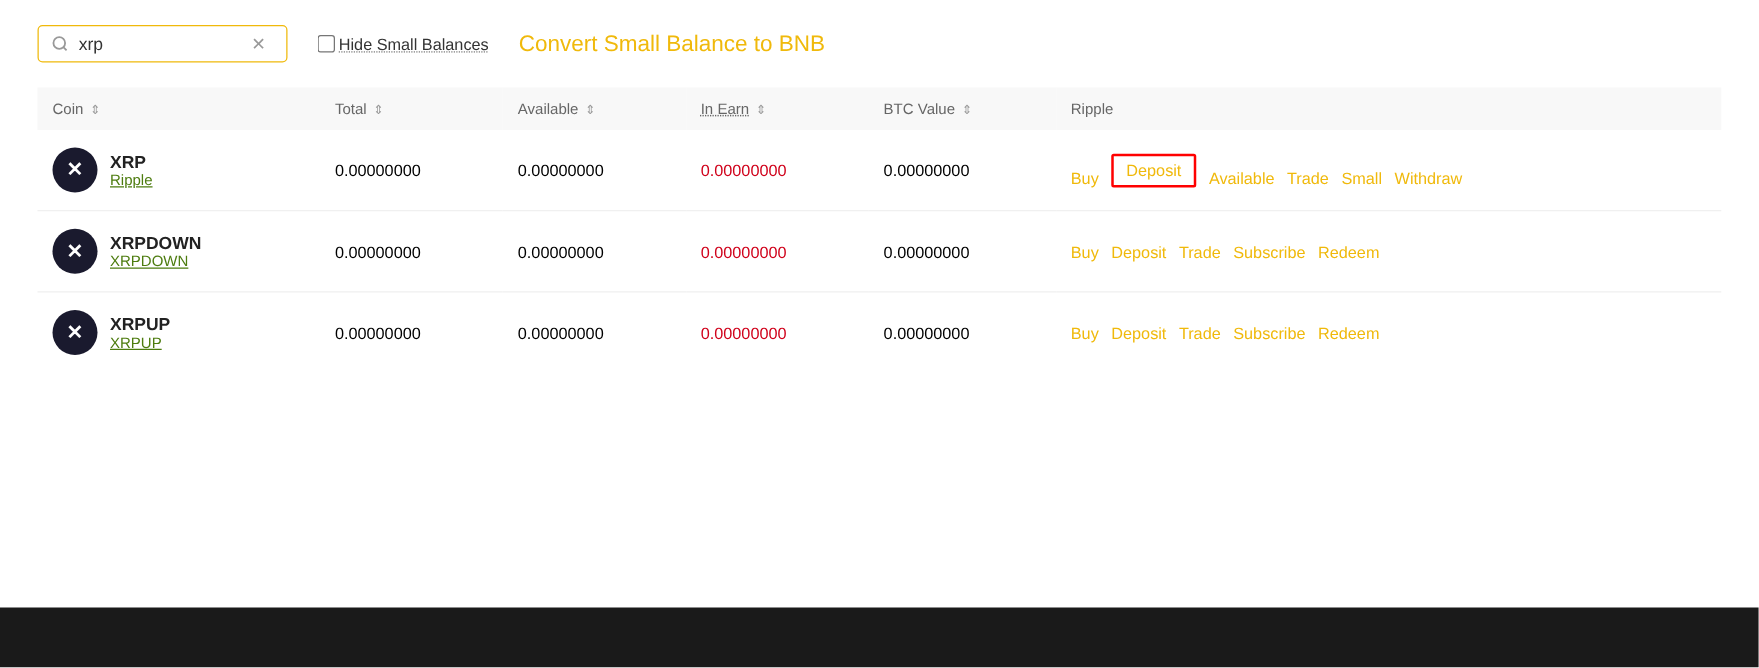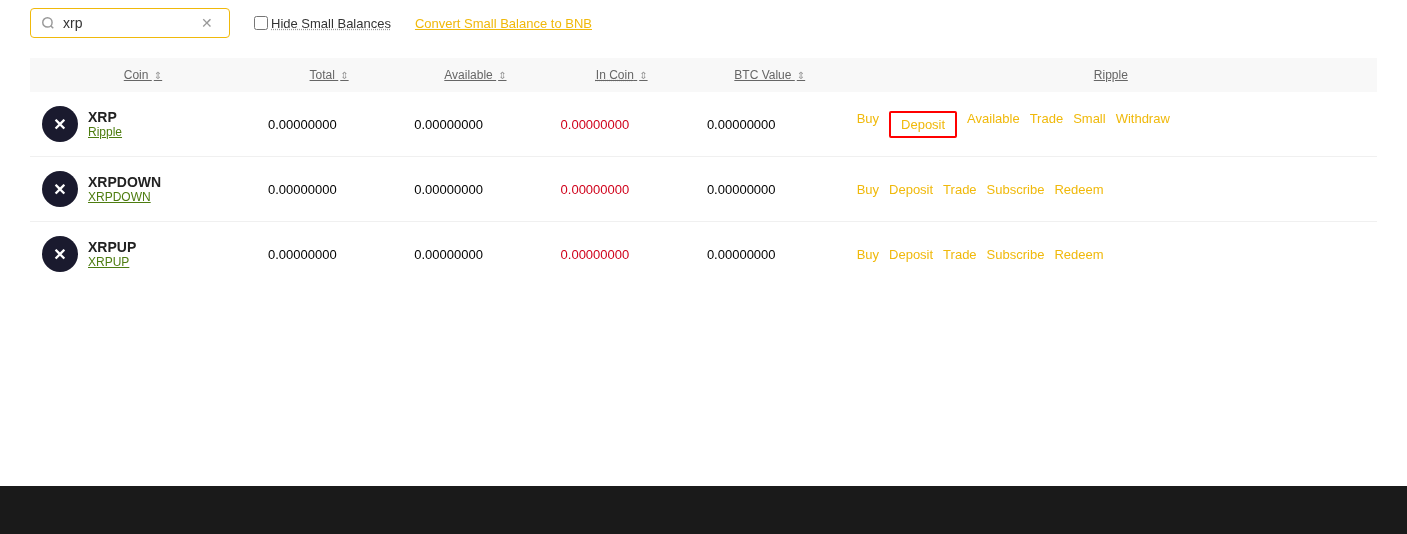--- a/index.html
+++ b/index.html
@@ -5,21 +5,21 @@
     * { box-sizing: border-box; margin: 0; padding: 0; }
     body {
       font-family: -apple-system, BlinkMacSystemFont, 'Segoe UI', sans-serif;
       background: #fff;
       min-height: 534px;
       display: flex;
       flex-direction: column;
     }
     .main-content {
       flex: 1;
-      padding: 8px 30px;
+      padding: 20px 30px;
       background: #fff;
     }
     .toolbar {
       display: flex;
       align-items: center;
       gap: 24px;
       margin-bottom: 20px;
     }
     .search-box {
       display: flex;
@@ -55,39 +55,37 @@
       color: #333;
       cursor: pointer;
       text-decoration: underline dotted #999;
     }
     .hide-small-label input[type="checkbox"] {
       width: 14px;
       height: 14px;
     }
     .convert-link {
       color: #f0b90b;
-      font-size: 13px;
-      text-decoration: underline;
+      font-size: 18px;
       cursor: pointer;
     }
     table {
       width: 100%;
       border-collapse: collapse;
     }
     thead tr {
       background: #f8f8f8;
     }
     thead th {
-      text-align: center;
+      text-align: left;
       padding: 10px 12px;
       font-size: 12px;
       color: #666;
       font-weight: 500;
       white-space: nowrap;
-      text-decoration: underline;
     }
     thead th .sort-arrows {
       font-size: 10px;
       color: #999;
       margin-left: 2px;
     }
     tbody tr {
       border-bottom: 1px solid #f0f0f0;
     }
     tbody tr:last-child {
@@ -126,21 +124,21 @@
       color: #4d7c0f;
       text-decoration: underline;
       cursor: pointer;
     }
     .value-zero {
       color: #d0021b;
       font-size: 13px;
     }
     .action-cell {
       display: flex;
-      align-items: flex-start;
+      align-items: flex-end;
       gap: 10px;
       white-space: nowrap;
     }
     .action-link {
       color: #f0b90b;
       font-size: 13px;
       cursor: pointer;
       text-decoration: none;
     }
     .deposit-highlighted {
@@ -180,21 +178,21 @@
     </label>
     <a class="convert-link">Convert Small Balance to BNB</a>
   </div>
 
   <table>
     <thead>
       <tr>
         <th>Coin <span class="sort-arrows">⇕</span></th>
         <th>Total <span class="sort-arrows">⇕</span></th>
         <th>Available <span class="sort-arrows">⇕</span></th>
-        <th><span class="in-order-header">In Coin</span> <span class="sort-arrows">⇕</span></th>
+        <th><span class="in-order-header">In Earn</span> <span class="sort-arrows">⇕</span></th>
         <th>BTC Value <span class="sort-arrows">⇕</span></th>
         <th>Ripple</th>
       </tr>
     </thead>
     <tbody id="table-body">
     <tr>
           <td>
       <div class="coin-cell">
         <div class="coin-icon">✕</div>
         <div>

